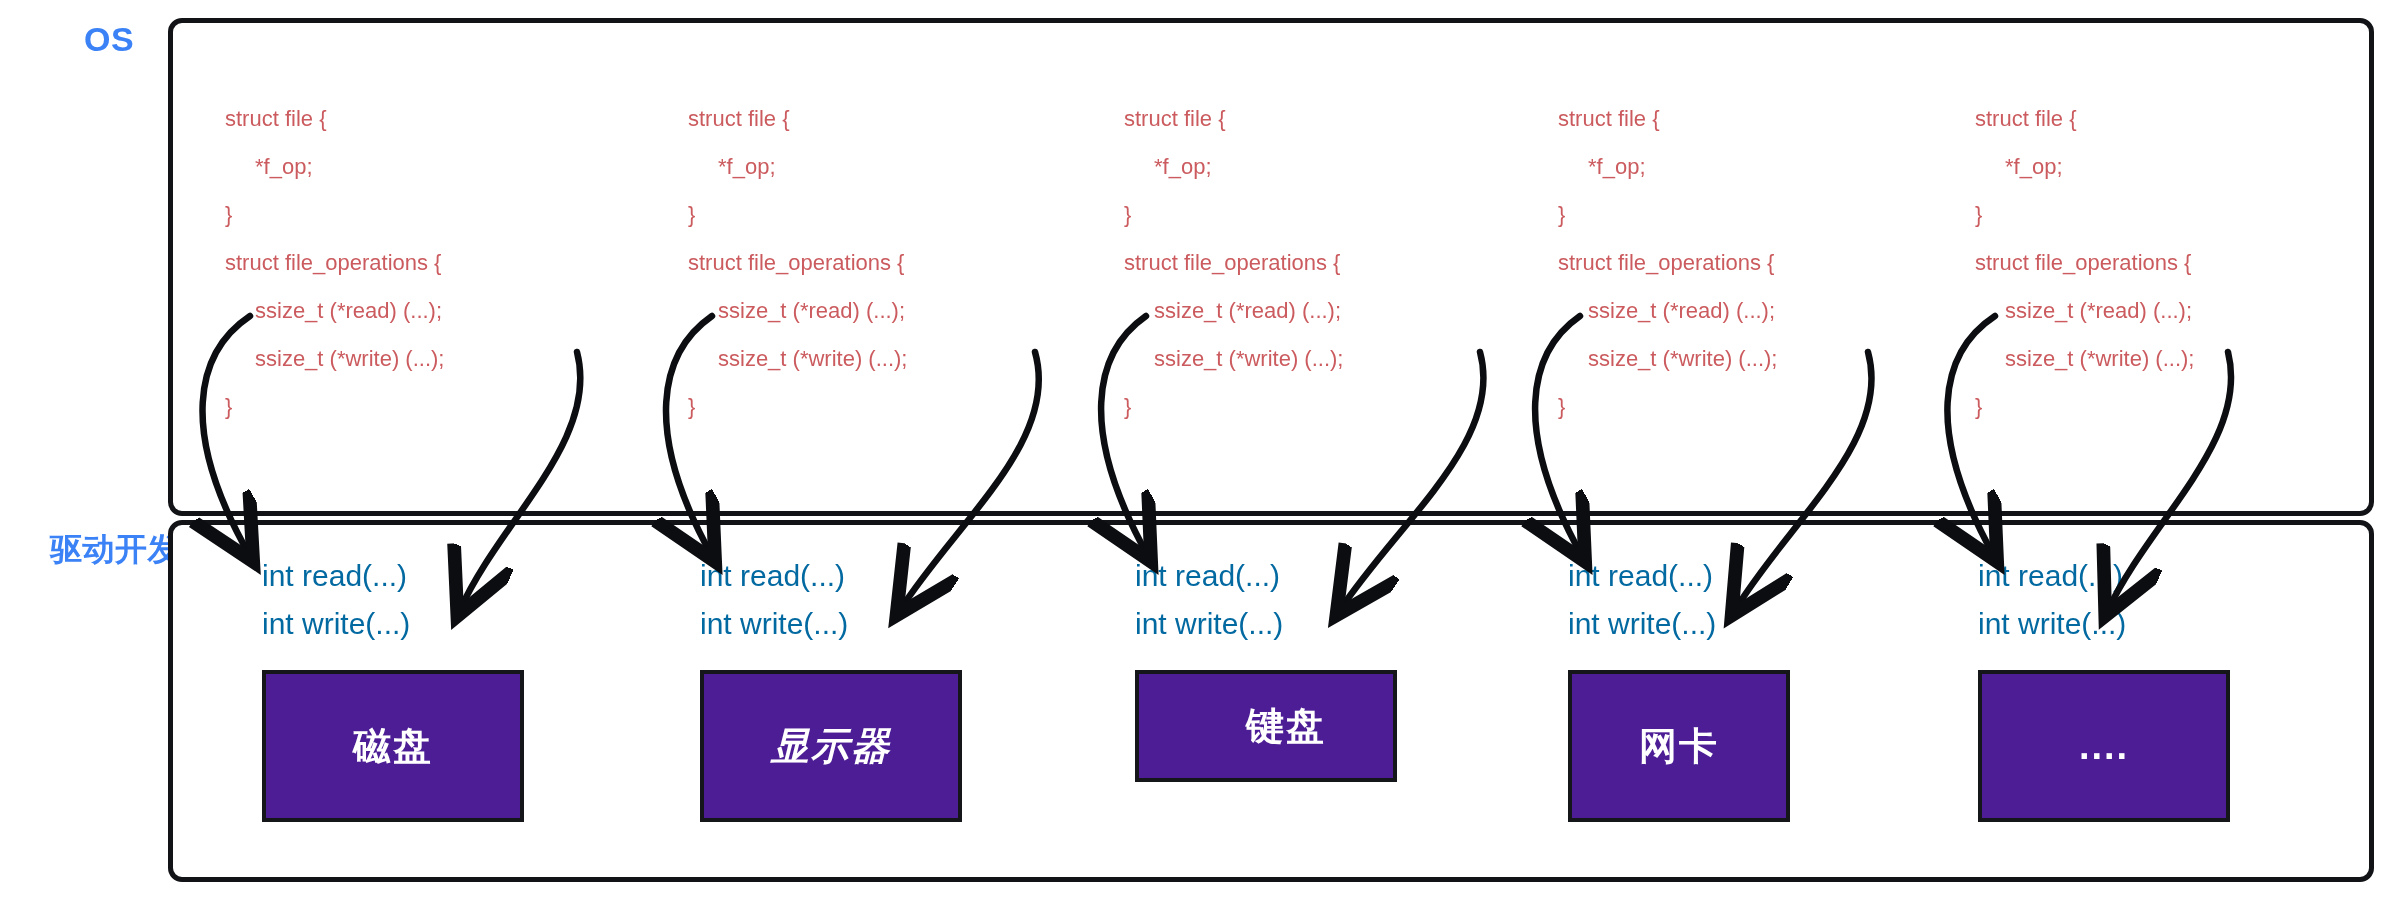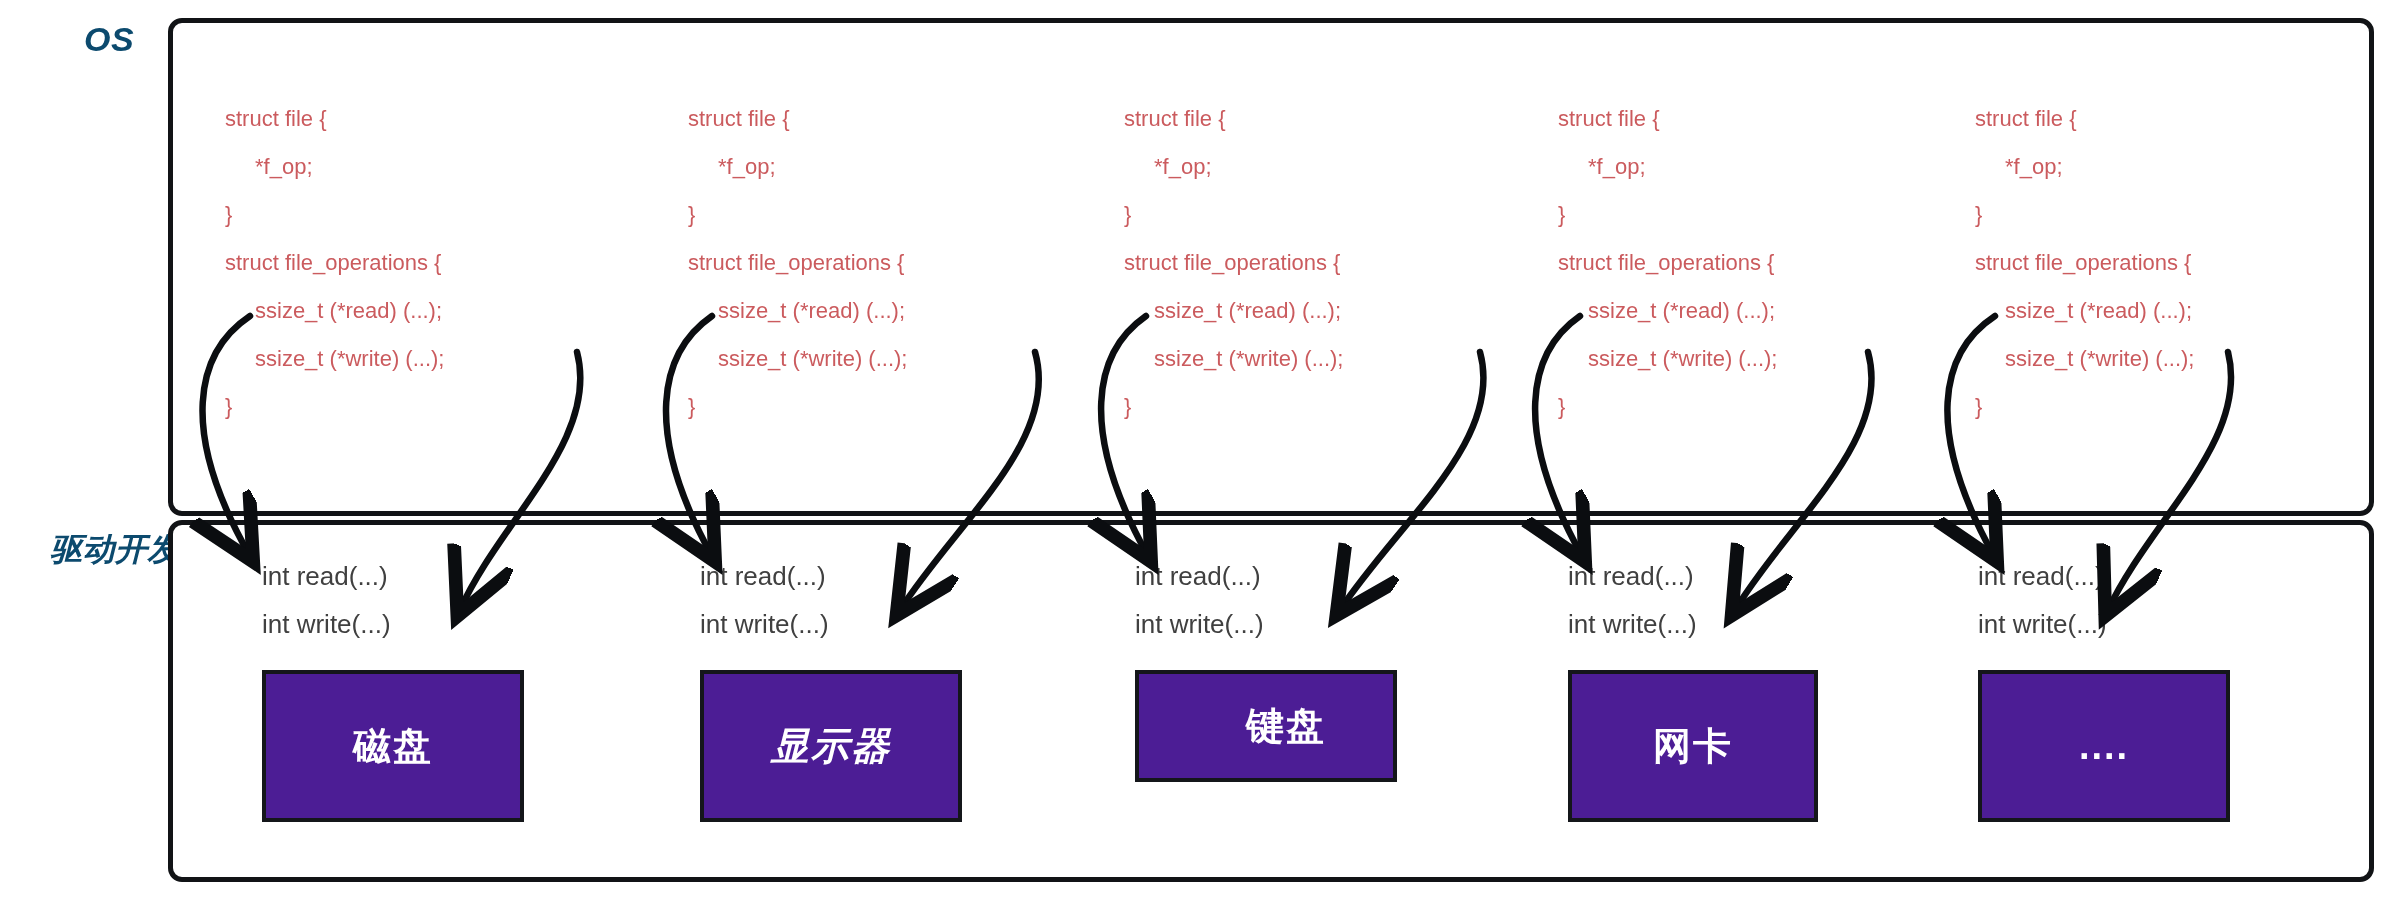--- a/index.html
+++ b/index.html
@@ -2,36 +2,36 @@
 <html><head>
 <meta charset="utf-8">
 <style>
   html,body{margin:0;padding:0;background:#ffffff;}
   body{width:2404px;height:905px;position:relative;overflow:hidden;
        font-family:"Liberation Sans","DejaVu Sans",sans-serif;}
 
   #stage{position:absolute;left:0;top:0;width:2404px;height:905px;}
 
   
-  .side-label{position:absolute;font-weight:bold;color:#0c4a6e;letter-spacing:.5px;font-style:italic;}
+  .side-label{position:absolute;font-weight:bold;color:#3b82f6;letter-spacing:.5px;}
   #label-os{left:84px;top:20px;font-size:34px;}
   #label-driver{left:6px;top:528px;font-size:32px;margin-left:44px;}
 
   
   .panel{position:absolute;border:5px solid #111316;border-radius:14px;background:#fff;box-sizing:border-box;}
   #os-panel{left:168px;top:18px;width:2206px;height:498px;}
   #driver-panel{left:168px;top:520px;width:2206px;height:362px;}
 
   
   .code-col{position:absolute;color:#cb5b5e;font-size:22px;line-height:48px;white-space:nowrap;}
   .code-col .ln{display:block;}
   .ind1{padding-left:30px;}
 
   
-  .drv-col{position:absolute;color:#404040;font-size:26px;line-height:48px;white-space:nowrap;}
+  .drv-col{position:absolute;color:#0369a1;font-size:30px;line-height:48px;white-space:nowrap;}
   .drv-col .ln{display:block;}
 
   
   .device-box{position:absolute;background:#4c1d95;border:4px solid #14161a;
     display:flex;align-items:center;justify-content:center;box-sizing:border-box;}
   .device-box span{color:#ffffff;font-size:38px;font-weight:bold;letter-spacing:2px;}
 
   
   #arrows{position:absolute;left:0;top:0;width:2404px;height:905px;pointer-events:none;}
 </style>
@@ -120,21 +120,21 @@
 
   <div class="device-box" style="left:262px;top:670px;width:262px;height:152px;">
     <span>磁盘</span>
   </div>
   <div class="device-box" style="left:700px;top:670px;width:262px;height:152px;font-style:italic;">
     <span>显示器</span>
   </div>
   <div class="device-box" style="left:1135px;top:670px;width:262px;height:112px;padding-left:40px;">
     <span>键盘</span>
   </div>
-  <div class="device-box" style="left:1568px;top:670px;width:250px;height:152px;">
+  <div class="device-box" style="left:1568px;top:670px;width:222px;height:152px;">
     <span>网卡</span>
   </div>
   <div class="device-box" style="left:1978px;top:670px;width:252px;height:152px;">
     <span>....</span>
   </div>
 
   <svg id="arrows" viewBox="0 0 2404 905">
     <defs>
       <marker id="ah" markerWidth="13" markerHeight="13" refX="9" refY="5" orient="auto" markerUnits="strokeWidth">
         <path d="M0,0 L10,5 L0,10" fill="none" stroke="#0b0d10" stroke-width="2.1"></path>

